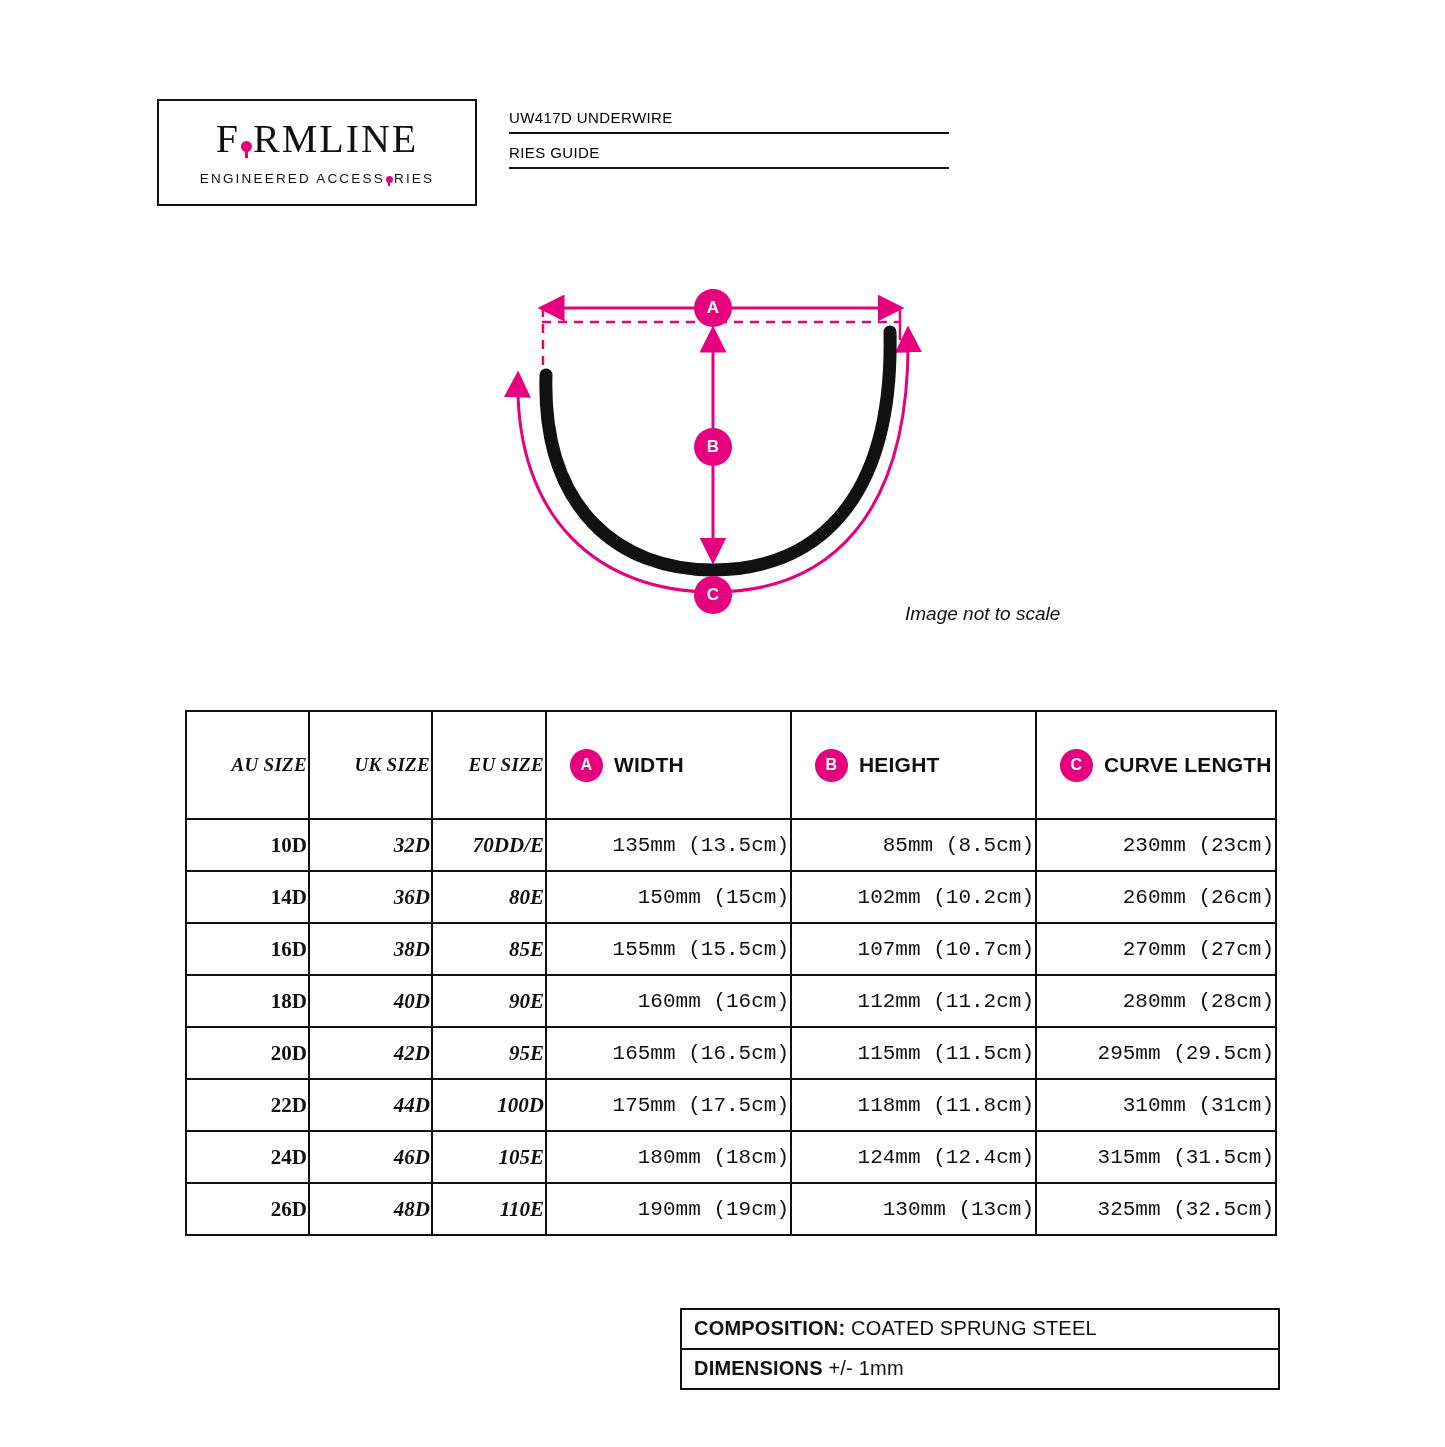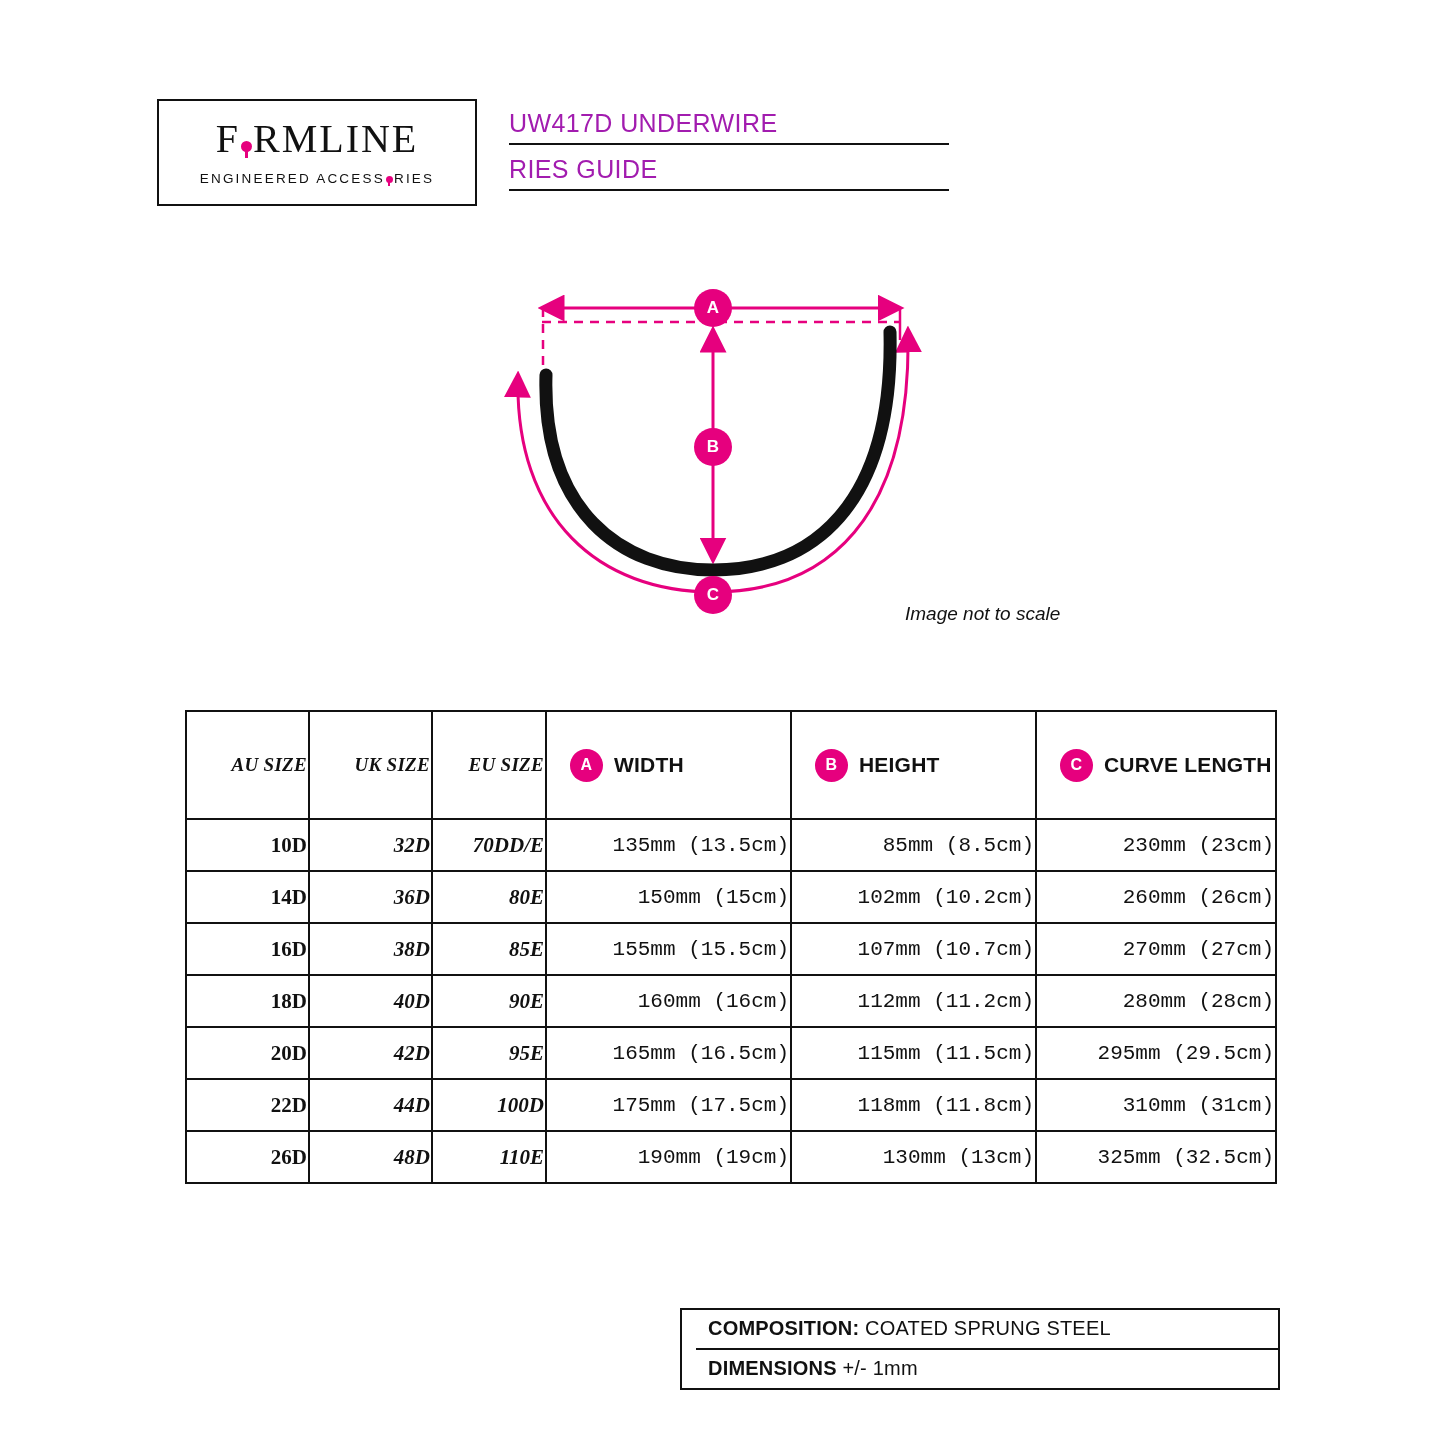--- a/index.html
+++ b/index.html
@@ -93,23 +93,23 @@
     margin-left: 32px;
     margin-top: 10px;
     width: 440px;
   }
   .title-line {
     border-bottom: 2px solid #111;
     padding-bottom: 5px;
     margin-bottom: 10px;
   }
   .title-line .txt {
-    font-size: 25px;
+    font-size: 15px;
     letter-spacing: 0.4px;
-    color: #a21caf;
+    color: #000000;
   }
   .title-line.second {
     margin-bottom: 0;
   }
 
   
   .diagram {
     position: absolute;
     left: 480px;
     top: 270px;
@@ -208,21 +208,20 @@
   }
 
   
   .notes {
     position: absolute;
     left: 680px;
     top: 1308px;
     width: 600px;
     border: 2px solid #111;
     box-sizing: border-box;
-    padding-left: 14px;
   }
   .note-row {
     padding: 7px 12px 8px 12px;
     font-size: 20px;
     color: #111;
     letter-spacing: 0.2px;
   }
   .note-row.first {
     border-bottom: 2px solid #111;
   }
@@ -364,20 +363,28 @@
     </tr>
     <tr>
       <td class="au">22D</td>
       <td class="uk">44D</td>
       <td class="eu">100D</td>
       <td class="val">175mm (17.5cm)</td>
       <td class="val">118mm (11.8cm)</td>
       <td class="val">310mm (31cm)</td>
     </tr>
     <tr>
+      <td class="au">24D</td>
+      <td class="uk">46D</td>
+      <td class="eu">105E</td>
+      <td class="val">180mm (18cm)</td>
+      <td class="val">124mm (12.4cm)</td>
+      <td class="val">315mm (31.5cm)</td>
+    </tr>
+    <tr>
       <td class="au">26D</td>
       <td class="uk">48D</td>
       <td class="eu">110E</td>
       <td class="val">190mm (19cm)</td>
       <td class="val">130mm (13cm)</td>
       <td class="val">325mm (32.5cm)</td>
     </tr>
   </tbody>
 </table>
 

